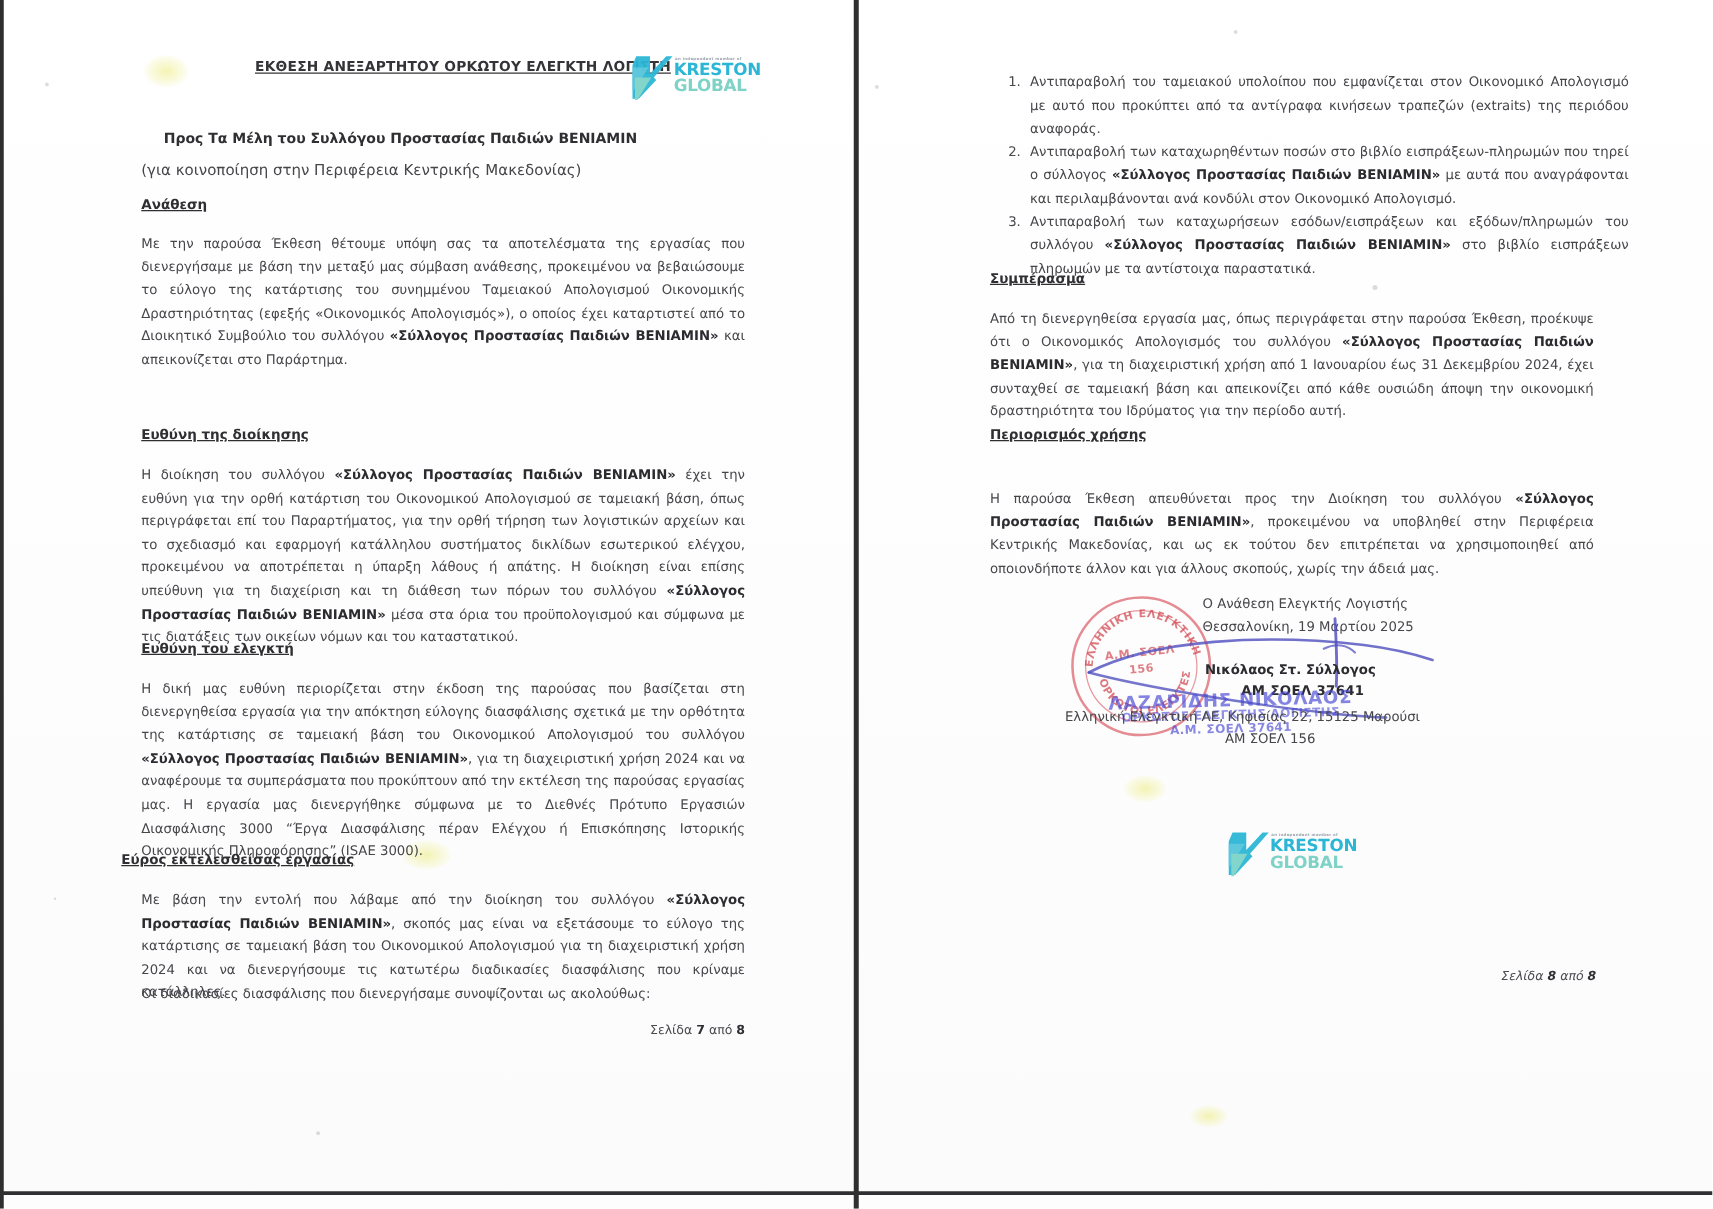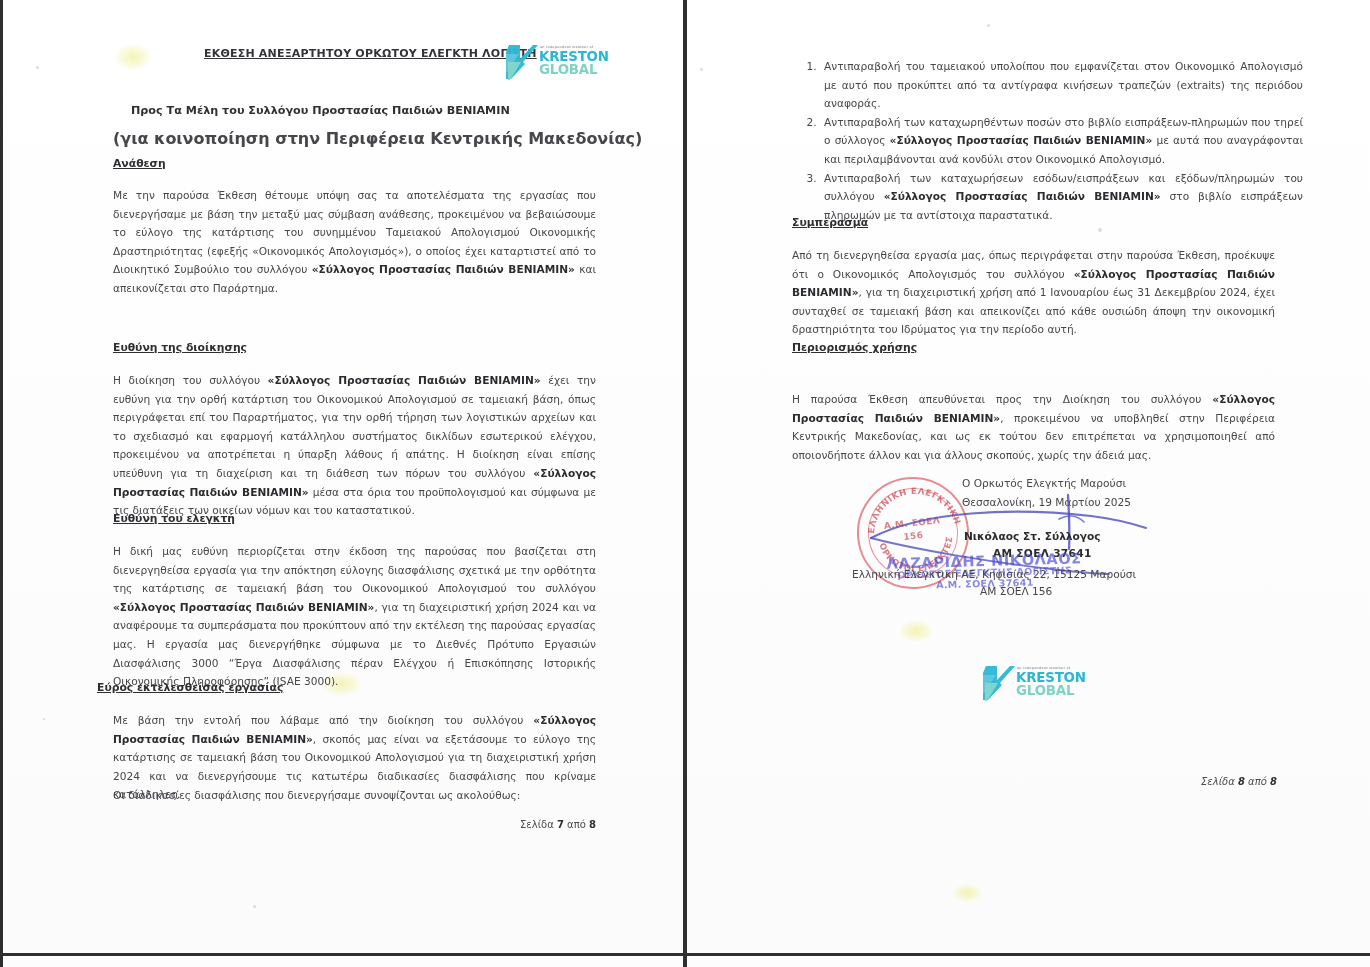--- a/index.html
+++ b/index.html
@@ -38,23 +38,22 @@
     color:#343438;
   }
   .addressee {
     position:absolute;
     font-size: 11.2px;
     font-weight: bold;
     color:#2f2f33;
   }
   .addressee-sub {
     position:absolute;
-    font-size: 16px;
+    font-size: 12px;
     color:#46464b;
-    font-weight:bold;
   }
   .sec-head {
     position:absolute;
     font-size: 10.8px;
     font-weight: bold;
     text-decoration: underline;
     color:#2f2f33;
     text-align:center;
   }
   .para {
@@ -225,21 +224,21 @@
       <li>Αντιπαραβολή των καταχωρήσεων εσόδων/εισπράξεων και εξόδων/πληρωμών του συλλόγου <b>«Σύλλογος Προστασίας Παιδιών ΒΕΝΙΑΜΙΝ»</b> στο βιβλίο εισπράξεων πληρωμών με τα αντίστοιχα παραστατικά.</li>
     </ol>
 
     <div class="sec-head" style="left:105px; top:216px;">Συμπέρασμα</div>
     <div class="para" style="left:105px; top:246px; width:483px;">Από τη διενεργηθείσα εργασία μας, όπως περιγράφεται στην παρούσα Έκθεση, προέκυψε ότι ο Οικονομικός Απολογισμός του συλλόγου <b>«Σύλλογος Προστασίας Παιδιών ΒΕΝΙΑΜΙΝ»</b>, για τη διαχειριστική χρήση από 1 Ιανουαρίου έως 31 Δεκεμβρίου 2024, έχει συνταχθεί σε ταμειακή βάση και απεικονίζει από κάθε ουσιώδη άποψη την οικονομική δραστηριότητα του Ιδρύματος για την περίοδο αυτή.</div>
 
     <div class="sec-head" style="left:105px; top:341px;">Περιορισμός χρήσης</div>
     <div class="para" style="left:105px; top:390px; width:483px;">Η παρούσα Έκθεση απευθύνεται προς την Διοίκηση του συλλόγου <b>«Σύλλογος Προστασίας Παιδιών ΒΕΝΙΑΜΙΝ»</b>, προκειμένου να υποβληθεί στην Περιφέρεια Κεντρικής Μακεδονίας, και ως εκ τούτου δεν επιτρέπεται να χρησιμοποιηθεί από οποιονδήποτε άλλον και για άλλους σκοπούς, χωρίς την άδειά μας.</div>
 
     <div class="sig-line" style="left:275px; top:460px;margin-top:36px;">Θεσσαλονίκη, 19 Μαρτίου 2025</div>
-    <div class="sig-line" style="left:275px; top:477px;">Ο Ορκωτός Ελεγκτής Μαρούσι</div>
+    <div class="sig-line" style="left:275px; top:477px;">Ο Ανάθεση Ελεγκτής Λογιστής</div>
 
     <div class="stamp-round" style="left:170px; top:477px;">
       <svg class="stamp-arc" viewBox="0 0 112 112">
         <defs>
           <path id="arcTop" d="M 15,56 A 41,41 0 0 1 97,56"></path>
           <path id="arcBot" d="M 19,56 A 37,37 0 0 0 93,56"></path>
         </defs>
         <text><textPath href="#arcTop" startOffset="50%" text-anchor="middle">ΕΛΛΗΝΙΚΗ ΕΛΕΓΚΤΙΚΗ</textPath></text>
         <text><textPath href="#arcBot" startOffset="50%" text-anchor="middle">ΟΡΚΩΤΟΙ ΕΛΕΓΚΤΕΣ</textPath></text>
       </svg>

